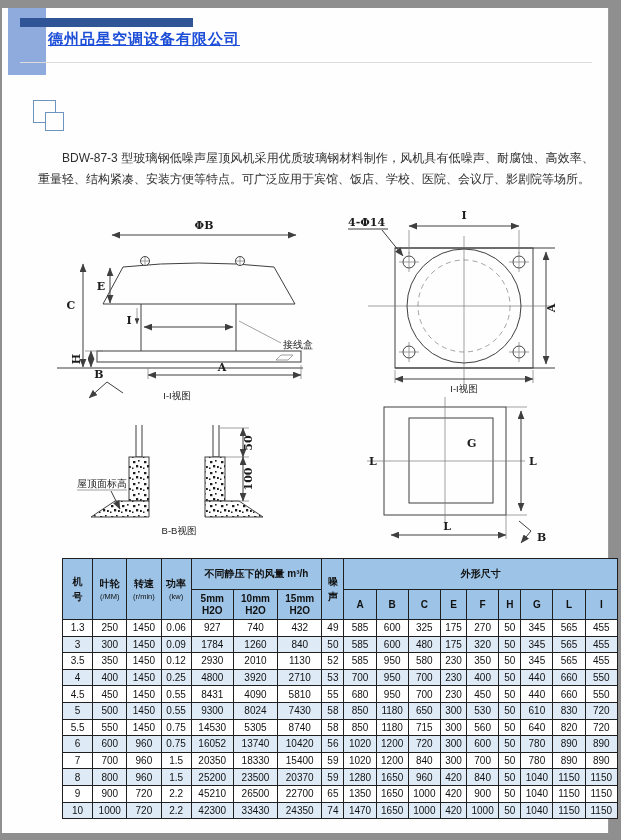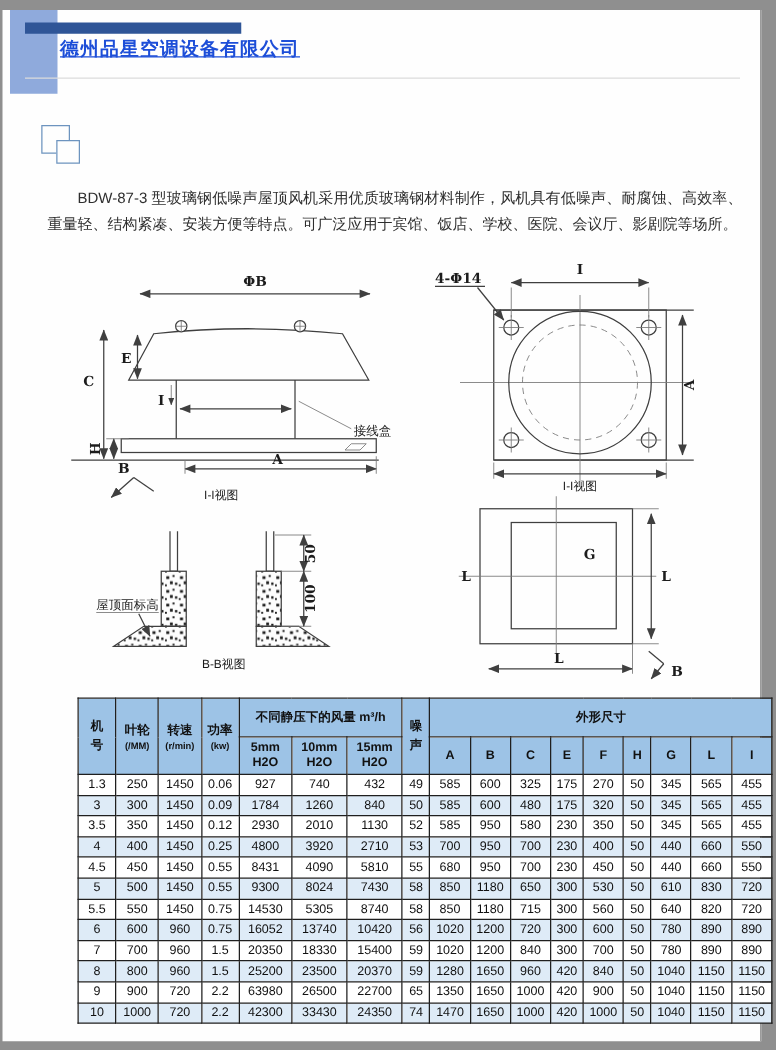--- a/index.html
+++ b/index.html
@@ -36,21 +36,21 @@
   #spec-table{position:absolute;left:33px;top:550px;border-collapse:collapse;table-layout:fixed;
     width:556px;font-size:10px;color:#111;margin-left:27px;}
   #spec-table th,#spec-table td{border:1px solid #1f1f1f;text-align:center;vertical-align:middle;
     padding:0;overflow:hidden;}
   #spec-table thead th{background:#9DC3E6;font-weight:bold;}
   #spec-table thead tr:first-child th{height:30px;}
   #spec-table thead tr:last-child th{height:29px;}
   #spec-table tbody td{height:15.6px;background:#fff;}
   #spec-table tbody tr:nth-child(even) td{background:#DEEBF7;}
   .vtext{width:12px;margin:0 auto;word-break:break-all;line-height:1.5;}
-  .unit{display:block;font-size:7.5px;font-weight:bold;margin-top:1px;}
+  .unit{display:block;font-size:7.5px;font-weight:normal;margin-top:1px;}
   .sub.airflow{line-height:1.15;font-weight:bold;}
 </style>
 </head>
 <body>
 
 <svg width="0" height="0" style="position:absolute" aria-hidden="true">
   <defs>
     <marker id="arr" viewBox="0 0 10 8" refX="9.5" refY="4" markerWidth="9" markerHeight="7" orient="auto-start-reverse">
         <path d="M0,0 L10,4 L0,8 z" fill="#3f3f3f" stroke="none"></path>
       </marker>
@@ -448,21 +448,21 @@
           <td>50</td>
           <td>1040</td>
           <td>1150</td>
           <td>1150</td>
         </tr>
         <tr>
           <td>9</td>
           <td>900</td>
           <td>720</td>
           <td>2.2</td>
-          <td>63980</td>
+          <td>45210</td>
           <td>26500</td>
           <td>22700</td>
           <td>65</td>
           <td>1350</td>
           <td>1650</td>
           <td>1000</td>
           <td>420</td>
           <td>900</td>
           <td>50</td>
           <td>1040</td>

